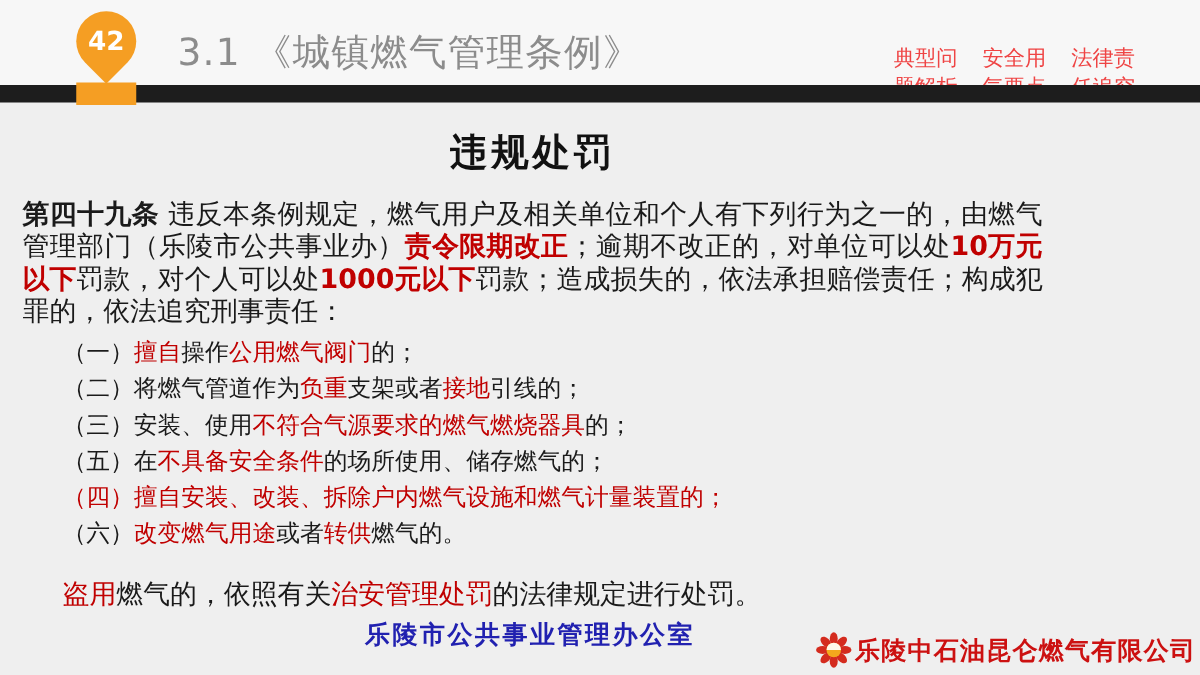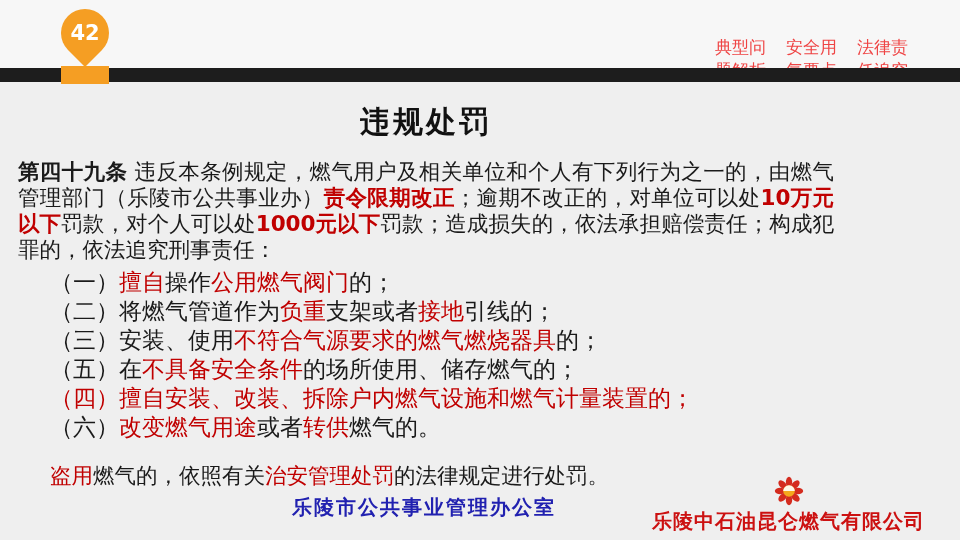--- a/index.html
+++ b/index.html
@@ -33,51 +33,52 @@
   .page-title{
     margin:20px 0 0 0;text-align:center;
     font-family:"DejaVu Serif","Liberation Serif",serif;
     font-size:30px;font-weight:bold;color:#111111;letter-spacing:3px;
   }
   .para{
     margin:16px 18px 0 18px;font-size:21.5px;line-height:26px;
     color:#1a1a1a;text-align:justify;font-weight:500;
   }
   .items{margin:5px 18px 0 50px;}
-  .item{font-size:23px;line-height:29px;color:#1a1a1a;font-weight:500;}
+  .item{font-size:19px;line-height:29px;color:#1a1a1a;font-weight:500;}
   .footnote{
     margin:21px 18px 0 50px;font-size:21.5px;line-height:26px;
     color:#1a1a1a;font-weight:500;
   }
   .bold{font-weight:bold;}
   .red{color:#C00000;}
   .redbold{color:#C00000;font-weight:bold;}
   
   .footer-left{
     position:absolute;left:292px;bottom:19px;
     font-family:"DejaVu Serif","Liberation Serif",serif;
     font-size:20px;font-weight:bold;color:#2121b0;letter-spacing:2px;
   }
   .footer-right{
     position:absolute;left:652px;bottom:5px;
-    display:flex;align-items:center;gap:2px;flex-direction:column;
+    display:flex;align-items:center;gap:2px;
   }
   .footer-right-name{
     font-family:"DejaVu Serif","Liberation Serif",serif;
     font-size:20px;font-weight:bold;color:#cc1111;letter-spacing:1px;
   }
   .logo{display:block;}
 </style>
 </head>
 <body>
 
 <div class="header">
   <div class="pin">
     <div class="pin-num">42</div>
   </div>
+  <div class="header-title">3.1 《城镇燃气管理条例》</div>
   <div class="nav">
     <div class="nav-item">
       <div>典型问</div>
       <div>题解析</div>
     </div>
     <div class="nav-item">
       <div>安全用</div>
       <div>气要点</div>
     </div>
     <div class="nav-item">

